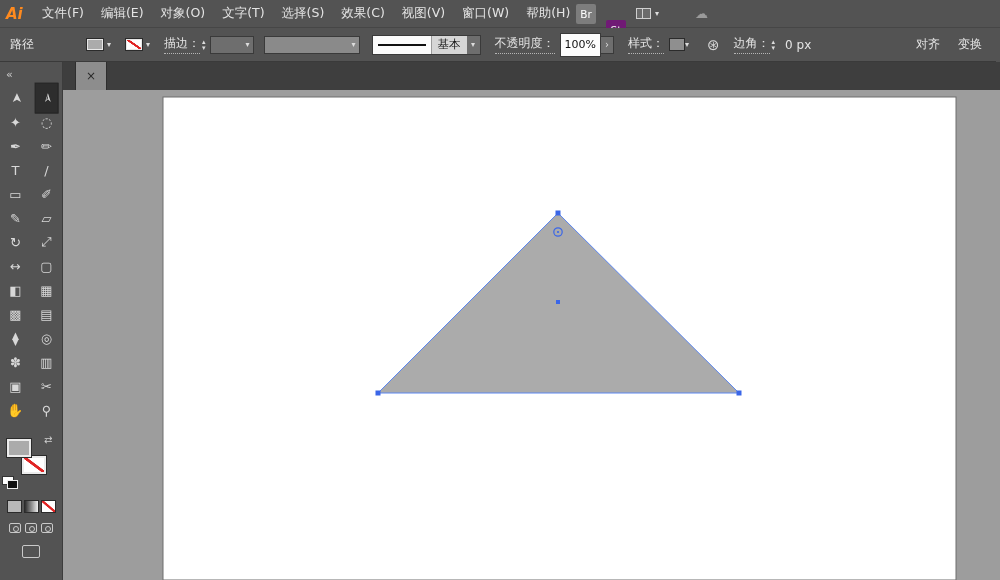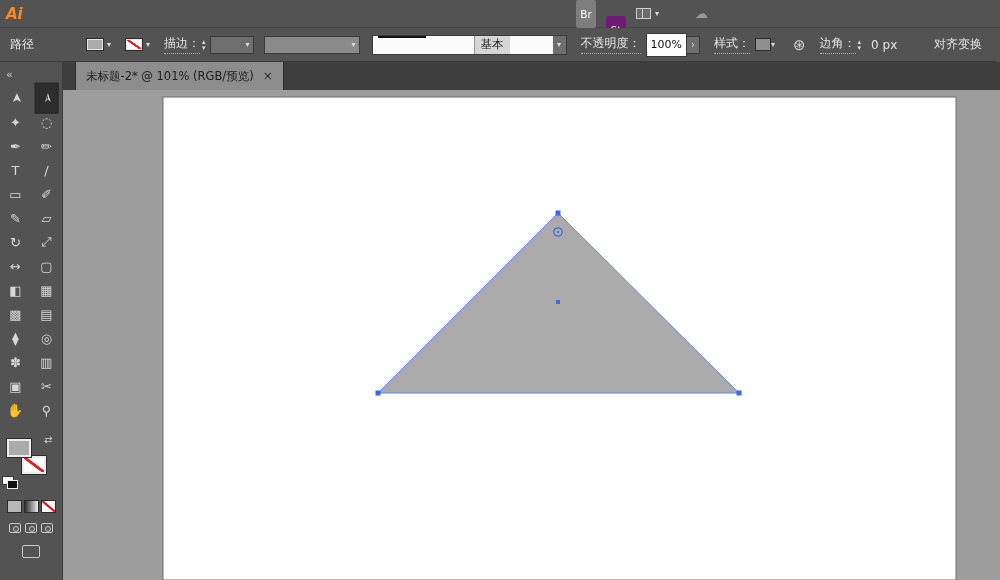--- a/index.html
+++ b/index.html
@@ -6,21 +6,21 @@
   *{box-sizing:border-box;font-family:"DejaVu Sans","Liberation Sans",sans-serif;}
   .app{position:relative;width:1000px;height:580px;overflow:hidden;background:var(--chrome);user-select:none;}
 
   
   .menubar{position:absolute;top:0;left:0;right:0;height:28px;background:var(--chrome);
            border-bottom:1px solid #464646;display:flex;align-items:center;color:var(--text-light);}
   .logo{width:26px;margin-left:6px;font-size:15px;font-weight:bold;font-style:italic;color:var(--logo-orange);}
   .menus{display:flex;gap:13px;margin-left:8px;font-size:12.5px;}
   .menu-item{padding:2px 2px;cursor:default;}
   .menubar-right{margin-left:auto;display:flex;align-items:center;gap:10px;margin-right:292px;}
-  .badge{display:inline-flex;align-items:center;justify-content:center;width:20px;height:28px;
+  .badge{display:inline-flex;align-items:center;justify-content:center;width:20px;height:20px;
          font-size:10.5px;border-radius:2px;}
   .badge.br{background:#7d7d7d;color:#fff;}
   .badge.st{background:#701a75;color:#eee;margin-top:32px;}
   .ws-switcher{display:inline-flex;align-items:center;gap:4px;}
   .ws-icon{display:inline-block;width:15px;height:11px;border:1px solid #cfcfcf;position:relative;background:#6b6b6b;}
   .ws-icon::after{content:"";position:absolute;left:5px;top:0;bottom:0;width:1px;background:#cfcfcf;}
   .dd{font-size:8px;color:#ddd;}
   .cs-live{font-size:13px;color:#9a9a9a;margin-left:26px;}
 
   
@@ -33,33 +33,33 @@
   .stroke-ctrl{margin-left:14px;}
   .swatch-box{width:18px;height:13px;border:1px solid #2b2b2b;box-shadow:inset 0 0 0 1px #e8e8e8;}
   .swatch-fill{background:var(--shape-fill);}
   .swatch-none{background:linear-gradient(to top right,#fff 44%,var(--none-red) 46%,var(--none-red) 56%,#fff 58%);}
   .stepper{display:inline-flex;flex-direction:column;justify-content:center;line-height:6px;font-size:7px;color:#ddd;margin:0 2px;}
   .combo{height:18px;background:#6e6e6e;border:1px solid #3a3a3a;display:inline-flex;align-items:center;
          justify-content:flex-end;padding:0 3px;}
   .combo-sm{width:44px;margin-left:2px;}
   .brush-combo{width:96px;margin-left:10px;background:#8a8a8a;}
   .grp{display:flex;align-items:center;margin-left:14px;}
-  .profile{display:flex;height:20px;border:1px solid #3a3a3a;background:#fbfbfb;margin-left:12px;gap:43px;}
+  .profile{display:flex;align-items:center;height:20px;border:1px solid #3a3a3a;background:#fbfbfb;margin-left:12px;}
   .profile .line{width:48px;height:2px;background:#101010;margin:0 5px;}
   .profile .plabel{color:#141414;font-size:11.5px;padding:0 6px;border-left:1px solid #9a9a9a;height:100%;
                    display:flex;align-items:center;background:#d6d6d6;}
   .profile .pdd{width:13px;height:100%;background:#6e6e6e;display:flex;align-items:center;justify-content:center;}
   .field{height:24px;background:#fdfdfd;border:1px solid #3a3a3a;color:#111;font-size:11px;
          display:inline-flex;align-items:center;padding:0 4px;margin-left:5px;}
   .more-btn{width:13px;height:18px;background:#6e6e6e;border:1px solid #3a3a3a;border-left:none;color:#ddd;
             display:inline-flex;align-items:center;justify-content:center;font-size:10px;}
   .style-swatch{width:16px;height:13px;background:#8f8f8f;border:1px solid #2b2b2b;margin-left:5px;}
   .globe{font-size:15px;color:#d8d8d8;margin-left:18px;}
   .corner-val{margin-left:8px;}
-  .ctrl-right{margin-left:auto;display:flex;margin-right:14px;}
+  .ctrl-right{margin-left:auto;display:flex;gap:18px;margin-right:14px;}
 
   
   .toolpanel{position:absolute;top:62px;left:0;bottom:0;width:63px;background:var(--chrome);
              border-right:1px solid #3c3c3c;color:#d8d8d8;}
   .collapse{height:24px;display:flex;align-items:center;padding-left:6px;font-size:11px;color:#cfcfcf;}
   .tools{display:grid;grid-template-columns:31px 31px;}
   .tool{height:24px;display:flex;align-items:center;justify-content:center;font-size:13px;color:#d8d8d8;}
   .tool.rot{transform:rotate(-90deg);}
   .tool.active{background:#2d2d2d;box-shadow:inset 0 0 0 1px #242424;}
   .swatch-area{position:relative;height:52px;margin-top:14px;}
@@ -91,20 +91,31 @@
   .pasteboard{position:relative;height:490px;background:var(--pasteboard);overflow:hidden;}
   .pasteboard svg{position:absolute;left:0;top:0;}
 </style>
 </head>
 <body>
 
 <div class="app">
 
   <header class="menubar">
     <div class="logo">Ai</div>
+    <nav class="menus">
+        <span class="menu-item">文件(F)</span>
+        <span class="menu-item">编辑(E)</span>
+        <span class="menu-item">对象(O)</span>
+        <span class="menu-item">文字(T)</span>
+        <span class="menu-item">选择(S)</span>
+        <span class="menu-item">效果(C)</span>
+        <span class="menu-item">视图(V)</span>
+        <span class="menu-item">窗口(W)</span>
+        <span class="menu-item">帮助(H)</span>
+      </nav>
     <div class="menubar-right">
       <span class="badge br">Br</span>
       <span class="badge st">St</span>
       <span class="ws-switcher">
         <span class="ws-icon"></span>
         <span class="dd">▾</span>
       </span>
       <span class="cs-live">☁</span>
     </div>
   </header>
@@ -225,21 +236,20 @@
       <div class="dm"></div>
       <div class="dm"></div>
     </div>
 
     <div class="screen-mode"></div>
   </aside>
 
   <div class="canvas-col">
     <div class="tabbar">
       <div class="tab">
-        <span>未标题-2* @ 101% (RGB/预览)</span>
         <span class="close">×</span>
       </div>
     </div>
 
     <div class="pasteboard">
       <svg width="937" height="490" viewBox="0 0 937 490">
         <rect x="100" y="7" width="793" height="483" style="fill:var(--artboard);stroke:#6e6e6e;stroke-width:1"></rect>
 
         <polygon points="495,123 676,303 315,303" style="fill:var(--shape-fill);stroke:var(--selection-blue);stroke-width:1"></polygon>
 

